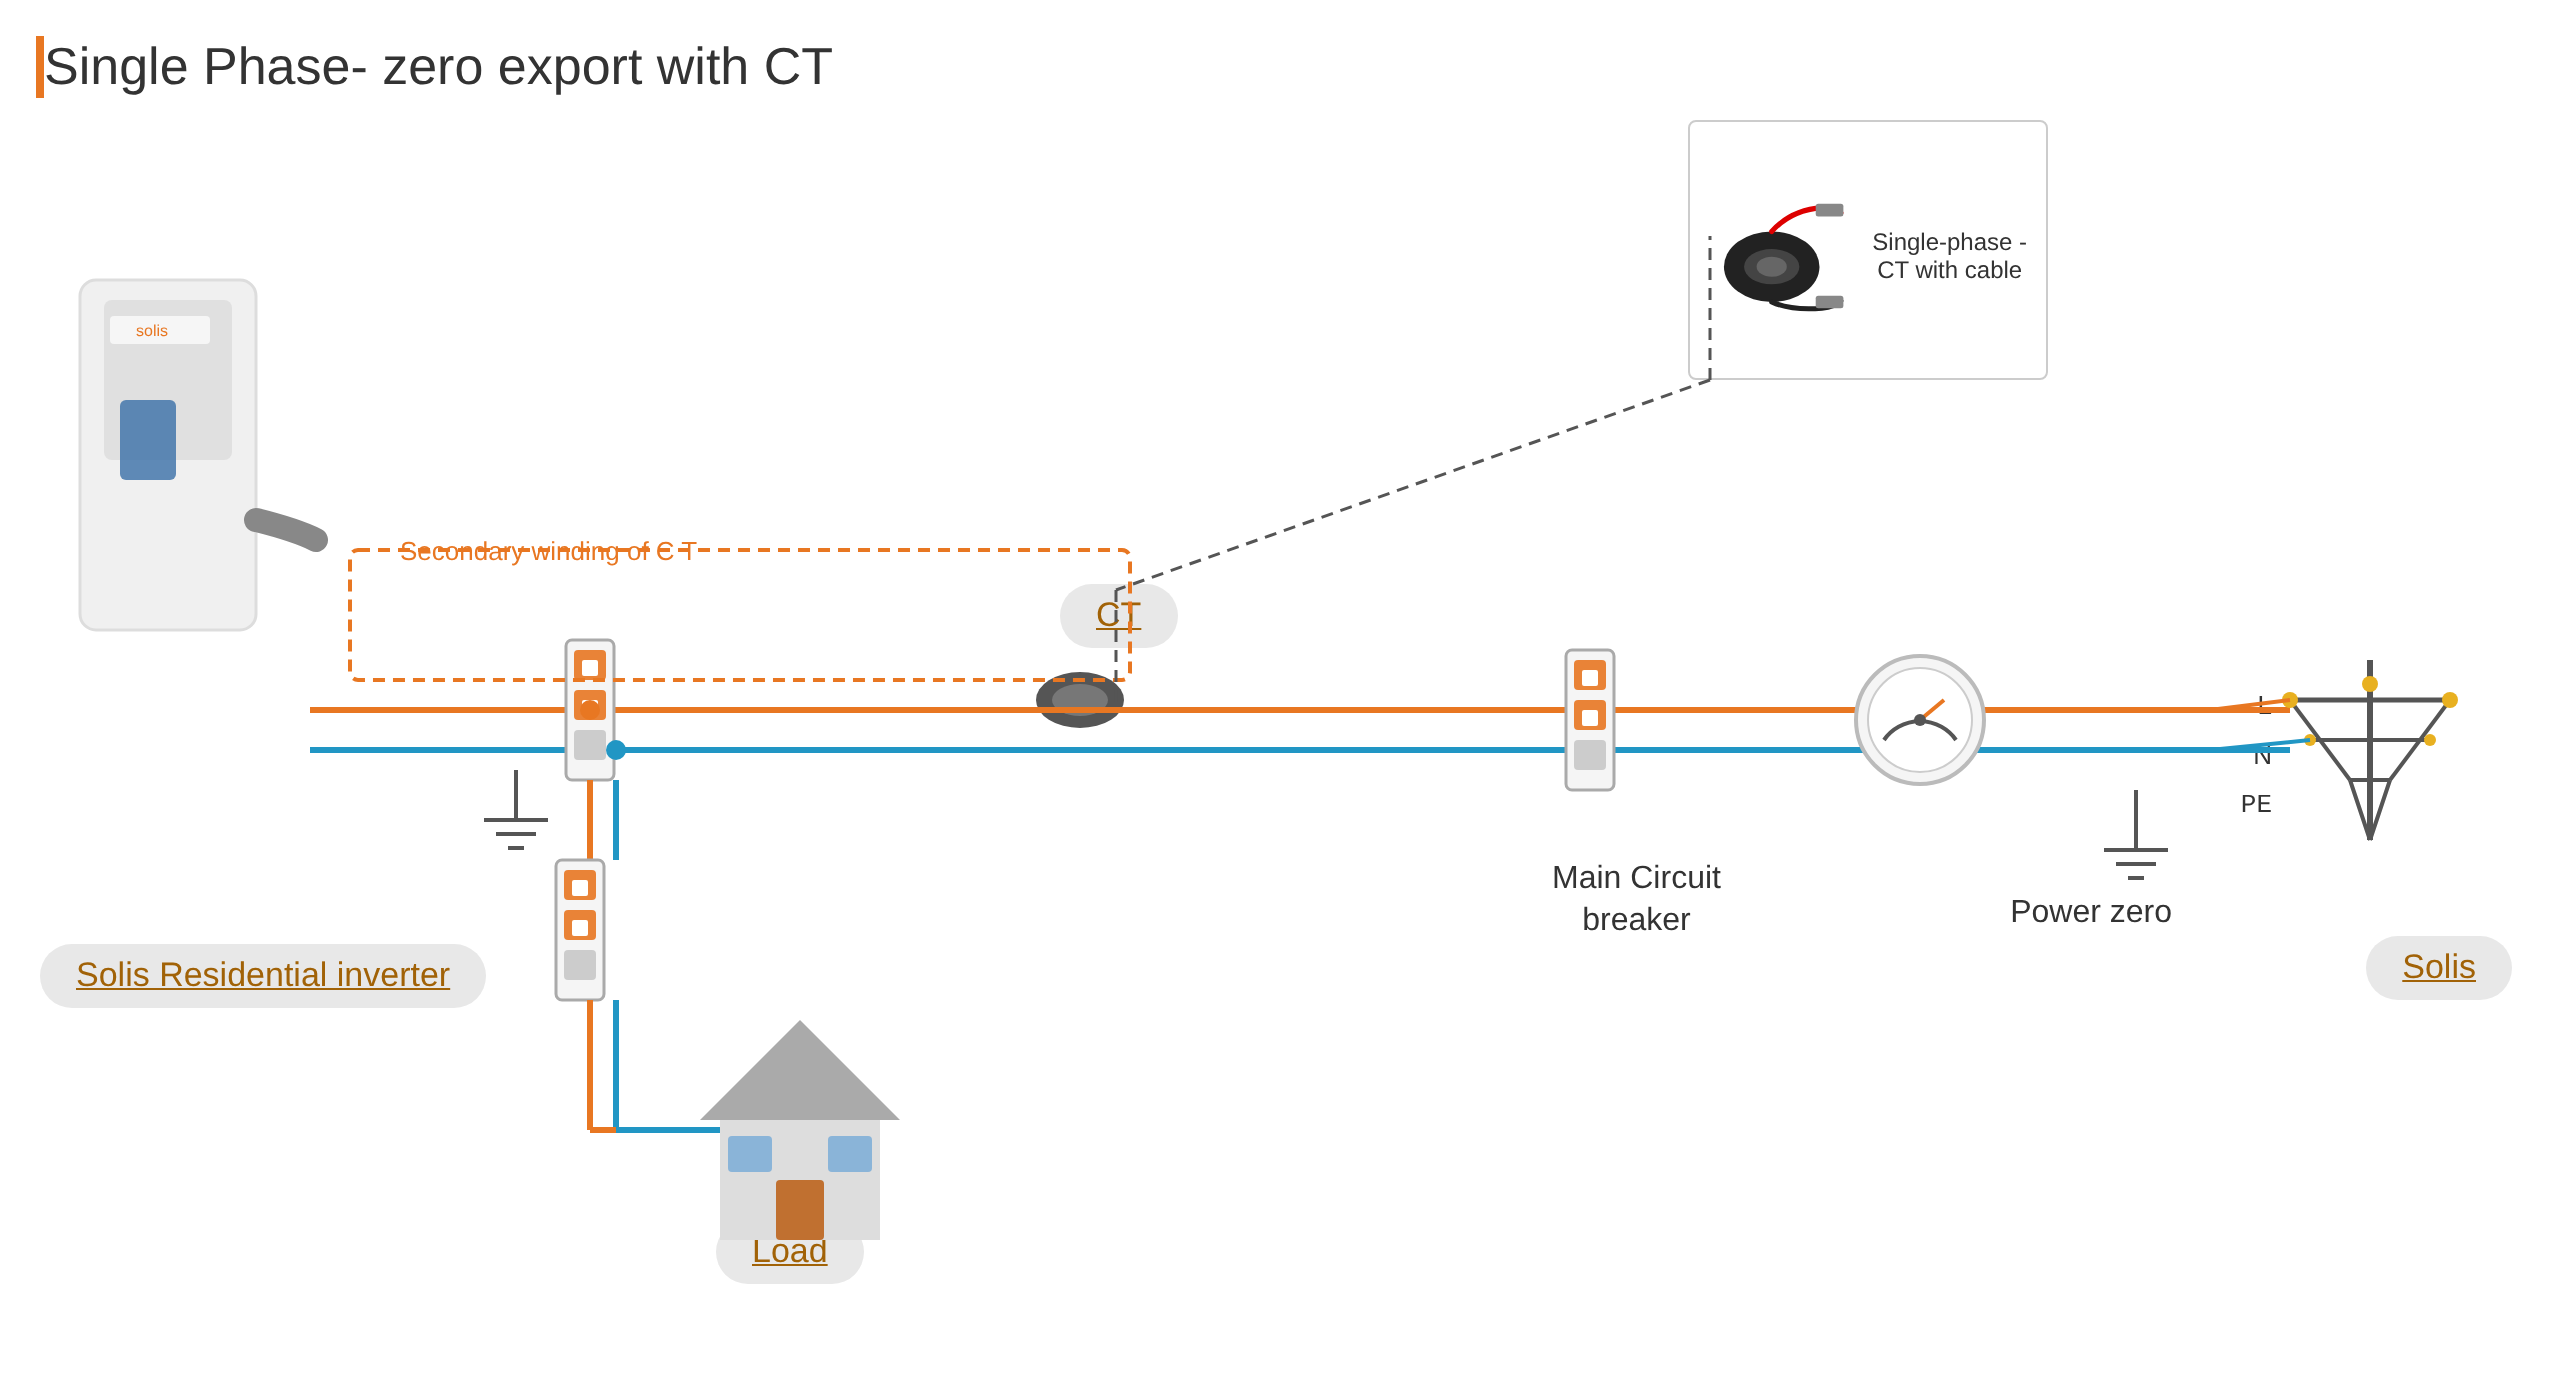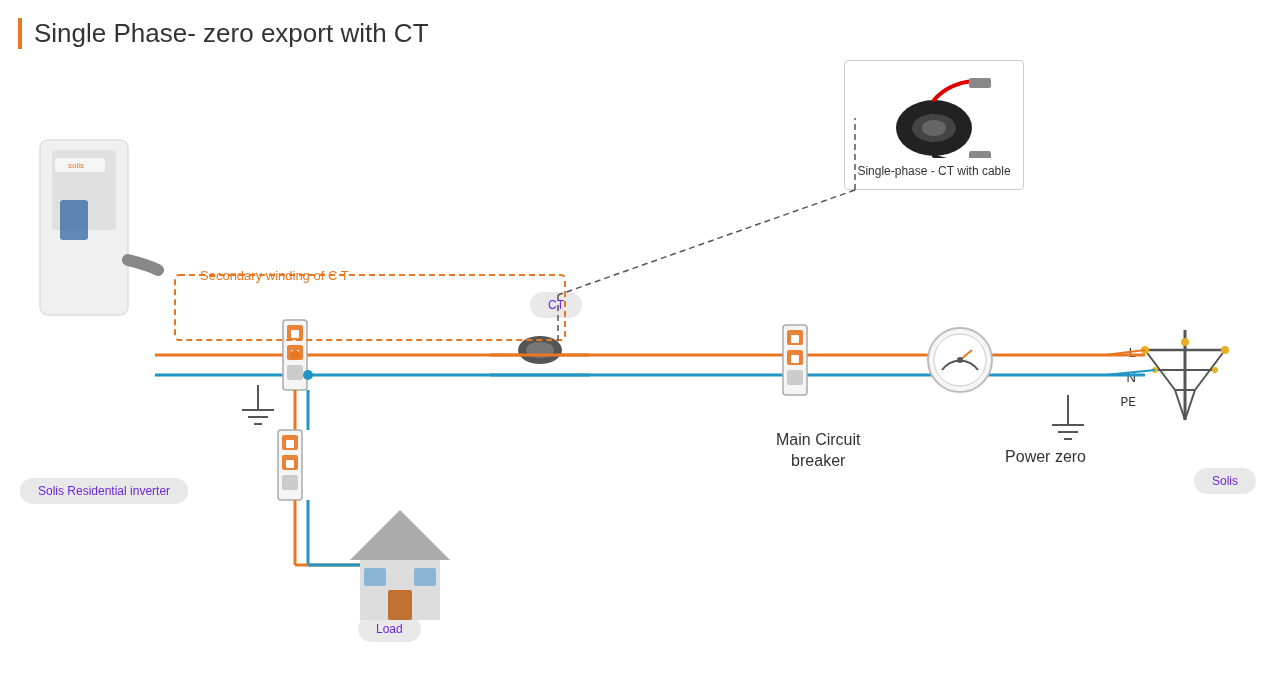--- a/index.html
+++ b/index.html
@@ -18,60 +18,60 @@
       position: relative;
       background: #fff;
     }
 
     
     .title-bar {
       position: absolute;
       top: 18px;
       left: 18px;
       border-left: 4px solid #e87722;
-      padding-left: 12px;
     }
     .title-text {
       font-size: 26px;
       font-weight: 400;
       color: #333;
     }
 
     
     .ct-image-box {
       position: absolute;
       top: 60px;
       right: 260px;
       width: 180px;
       height: 130px;
       border: 1px solid #ccc;
       border-radius: 4px;
       background: #fff;
       display: flex;
-      flex-direction: column;
+      flex-direction: row;
       align-items: center;
       justify-content: center;
     }
     
     .ct-label {
       font-size: 12px;
       color: #333;
       margin-top: 6px;
       text-align: center;
     }
 
     
     .pill-label {
       position: absolute;
       background: #e8e8e8;
       border-radius: 20px;
       padding: 6px 18px;
-      font-size: 12px;
-      color: #6d28d9;
+      font-size: 17px;
+      color: #a16207;
       white-space: nowrap;
+      text-decoration: underline;
     }
 
     
     .comp-label {
       position: absolute;
       font-size: 16px;
       color: #333;
       text-align: center;
       white-space: nowrap;
     }

